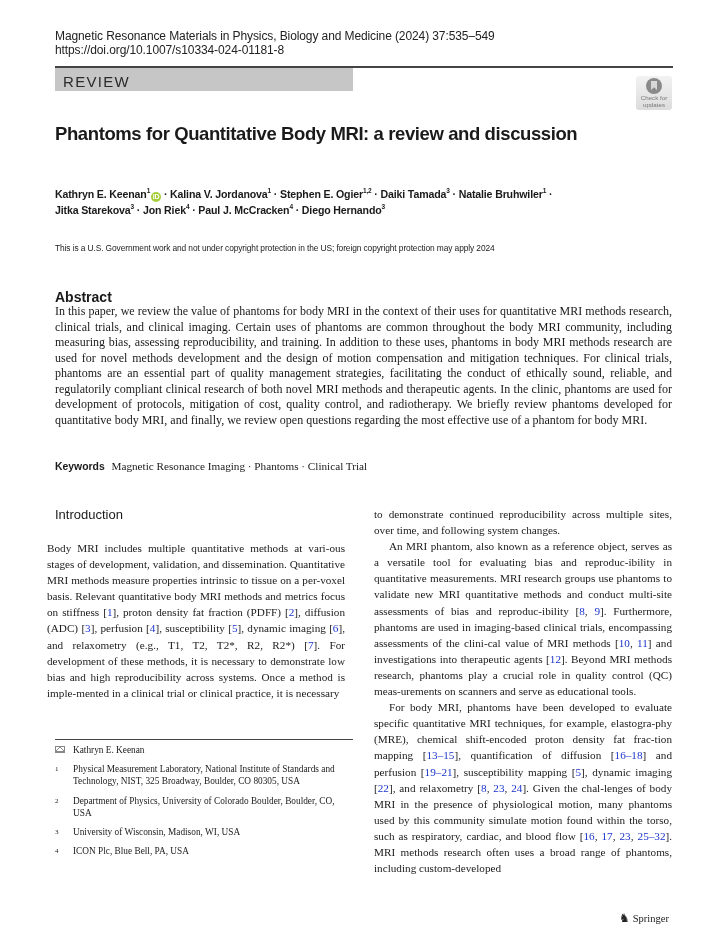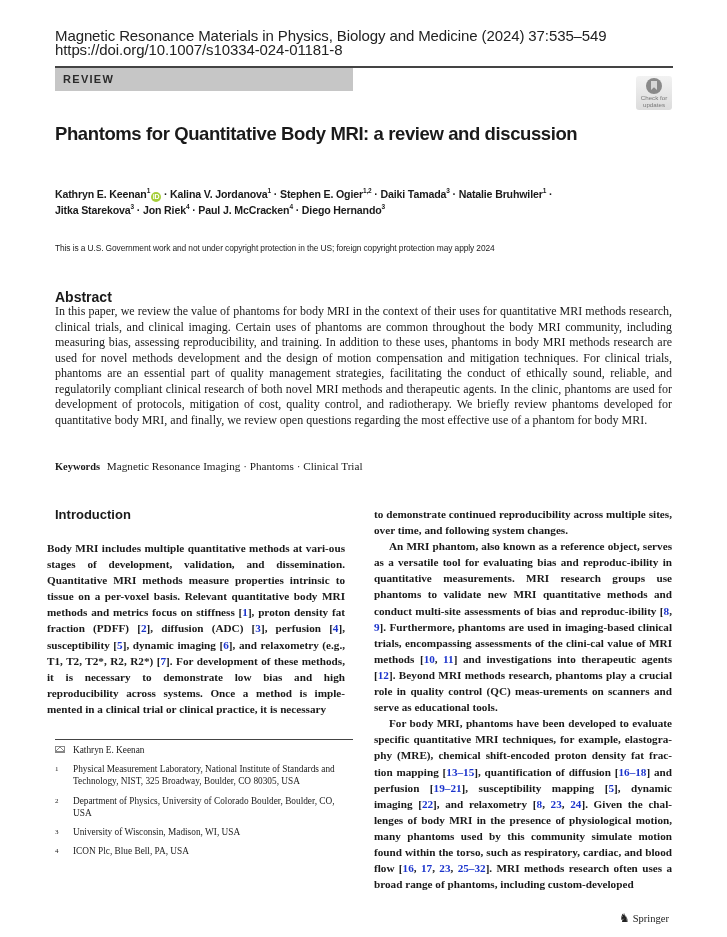--- a/index.html
+++ b/index.html
@@ -1,46 +1,46 @@
 <!DOCTYPE html>
 <html><head>
 <meta charset="utf-8">
 <style>
   html, body { margin: 0; padding: 0; background: #ffffff; }
   body { width: 727px; height: 937px; position: relative; overflow: hidden; color: #1a1a1a; }
   .sans { font-family: "Liberation Sans", "DejaVu Sans", sans-serif; }
   .serif { font-family: "Liberation Serif", "DejaVu Serif", serif; }
 
-  .journal { position: absolute; left: 55px; top: 29px; font-size: 15px; line-height: 14px; color: #222; letter-spacing: -0.1px; }
+  .journal { position: absolute; left: 55px; top: 29px; font-size: 12px; line-height: 14px; color: #222; letter-spacing: -0.1px; }
   .rule-top { position: absolute; left: 55px; top: 66px; width: 618px; height: 1.5px; background: #444; }
   .review-bar { position: absolute; left: 55px; top: 68px; width: 298px; height: 23px; background: #c6c6c6; }
-  .review-bar span { position: absolute; left: 8px; top: 5px; font-size: 11px; font-weight: bold; letter-spacing: 1.3px; color: #2b2b2b; }
+  .review-bar span { position: absolute; left: 8px; top: 5px; font-size: 15px; font-weight: normal; letter-spacing: 1.3px; color: #2b2b2b; }
 
   .check-updates { position: absolute; left: 636px; top: 76px; width: 36px; height: 34px; border-radius: 3px; background: linear-gradient(#f2f2f2, #dcdcdc); text-align: center; }
   .check-updates .bookmark { position: absolute; left: 10px; top: 2px; width: 16px; height: 16px; border-radius: 50%; background: #8a8a8a; }
   .check-updates .bookmark::after { content: ""; position: absolute; left: 5px; top: 3px; width: 6px; height: 9px; background: #d8d8d8; clip-path: polygon(0 0,100% 0,100% 100%,50% 70%,0 100%); }
   .check-updates .lbl { position: absolute; left: 0; top: 19px; width: 36px; font-size: 6.2px; line-height: 6.5px; color: #777; }
 
   .title { position: absolute; left: 55px; top: 122px; width: 560px; font-size: 18.5px; line-height: 23px; font-weight: bold; color: #1a1a1a; letter-spacing: -0.4px; }
   .authors { position: absolute; left: 55px; top: 186px; width: 620px; font-size: 10.6px; line-height: 16px; font-weight: bold; color: #1a1a1a; letter-spacing: -0.15px; }
   .authors sup { font-size: 6.5px; vertical-align: 5px; line-height: 0; font-weight: bold; }
   .orcid { display: inline-block; width: 10px; height: 10px; border-radius: 50%; background: #a6ce39; color: #fff; font-size: 7px; line-height: 10px; text-align: center; vertical-align: -1px; margin-left: 1px; }
 
   .dates { position: absolute; left: 55px; top: 242px; width: 620px; font-size: 8.4px; line-height: 12px; color: #222; letter-spacing: -0.1px; }
 
   .abstract-h { position: absolute; left: 55px; top: 289px; font-size: 14px; font-weight: bold; }
   .abstract { position: absolute; left: 55px; top: 304px; width: 617px; font-size: 12px; line-height: 15.5px; text-align: justify; color: #1a1a1a; }
   .keywords { position: absolute; left: 55px; top: 460px; font-size: 11.2px; }
-  .keywords .kh { font-family: Liberation Serif, serif; font-weight: bold; font-size: 10.4px; margin-right: 4px; }
+  .keywords .kh { font-family: Liberation Sans, sans-serif; font-weight: bold; font-size: 10.4px; margin-right: 4px; }
 
-  .intro-h { position: absolute; left: 55px; top: 507px; font-size: 13px; font-weight: bold; }
+  .intro-h { position: absolute; left: 55px; top: 507px; font-size: 13px; font-weight: normal; }
   .col { position: absolute; font-size: 11.2px; line-height: 16.1px; text-align: justify; color: #1a1a1a; hyphens: manual; }
   .col-left { left: 47px; top: 540px; width: 298px; }
   .col-right { left: 374px; top: 506px; width: 298px; }
-  .col p { margin: 0; font-weight: bold; }
+  .col p { margin: 0; }
   .col p.indent { text-indent: 15px; }
   .cite { color: #1a33cc; }
 
   .fn-rule { position: absolute; left: 55px; top: 739px; width: 298px; height: 1px; background: #444; }
   .footnotes { position: absolute; left: 55px; top: 744px; width: 298px; font-size: 9.3px; line-height: 12.2px; }
   .fn { position: relative; padding-left: 18px; margin-bottom: 7px; }
   .fn .mk { position: absolute; left: 0; top: 0; font-size: 7px; }
   .fn .env { position: absolute; left: 0; top: 2px; width: 10px; height: 7px; border: 1px solid #888; box-sizing: border-box; }
   .fn .env::after { content: ""; position: absolute; left: 0; top: 0; width: 8px; height: 4px; border-bottom: 1px solid #888; transform: skewY(0deg); background: linear-gradient(to bottom right, transparent 45%, #888 50%, transparent 55%), linear-gradient(to bottom left, transparent 45%, #888 50%, transparent 55%); background-size: 50% 100%; background-repeat: no-repeat; background-position: left, right; }
 

